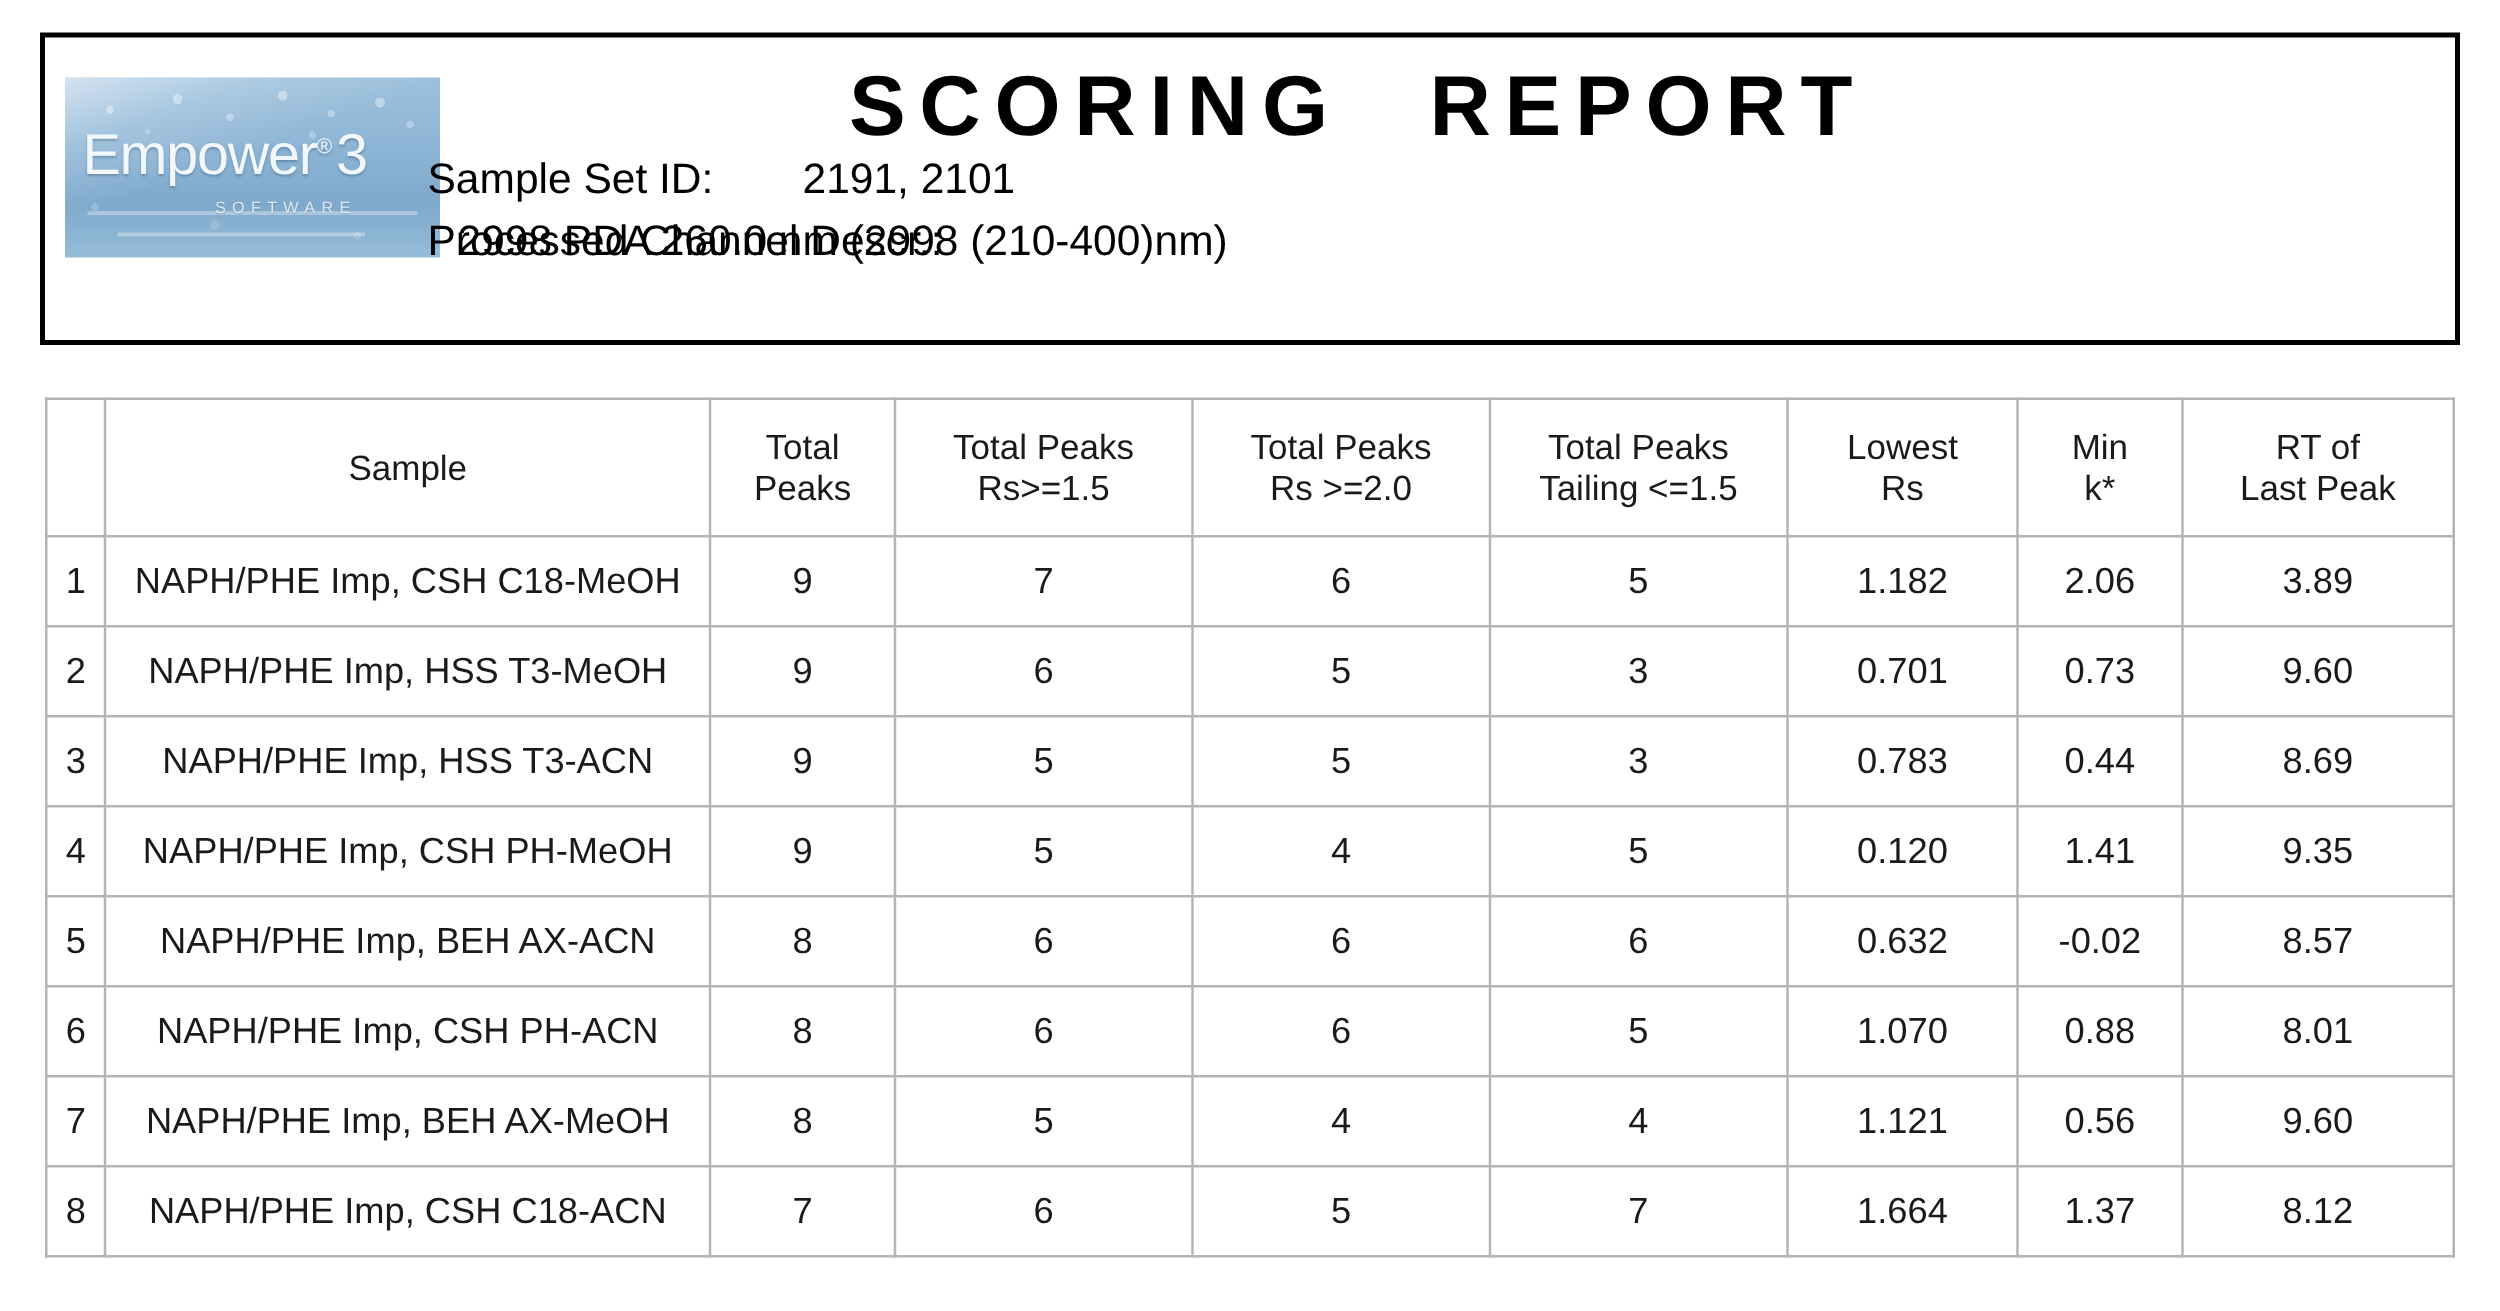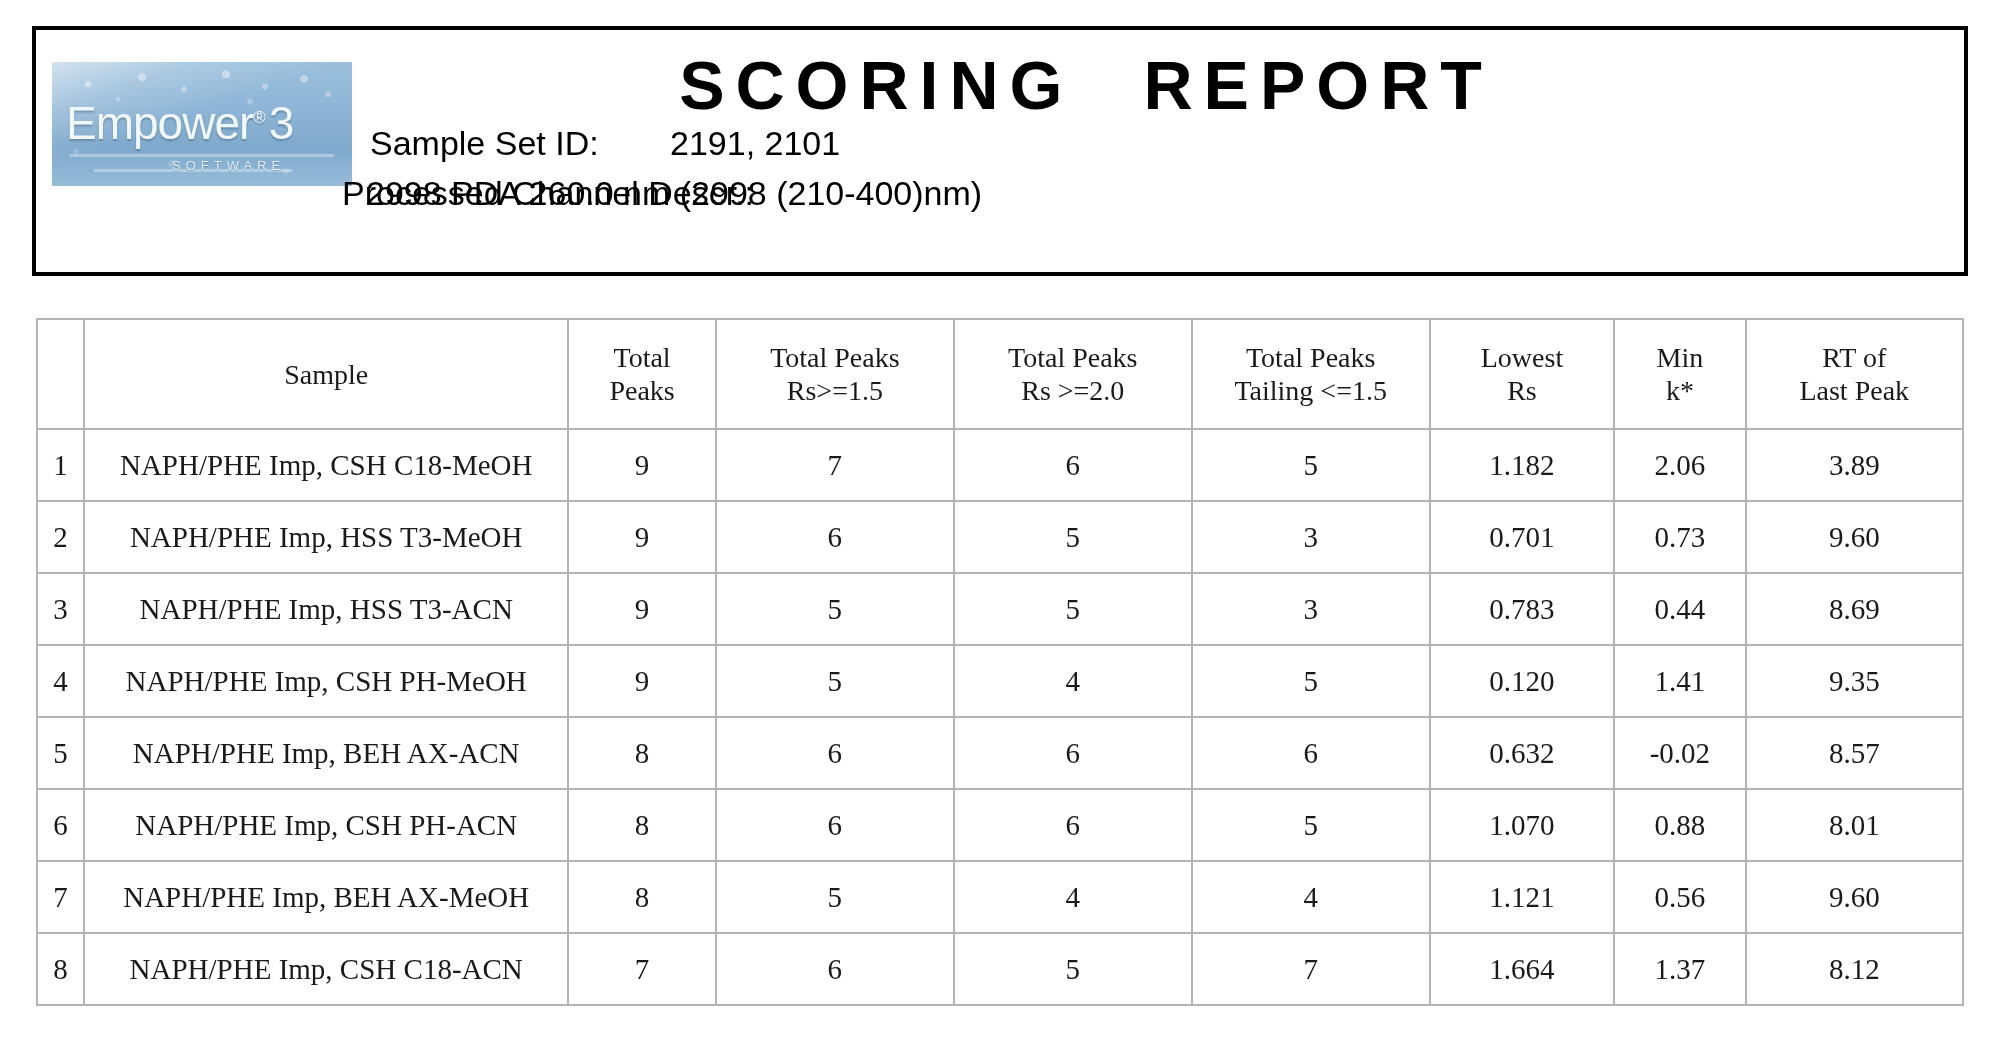--- a/index.html
+++ b/index.html
@@ -40,21 +40,21 @@
     width: 100%;
     height: 100%;
   }
 
   
   .logo {
     position: absolute;
     left: 16px;
     top: 32px;
     width: 300px;
-    height: 124px;
+    height: 144px;
     background:
       linear-gradient(160deg,
         rgba(255,255,255,0.55) 0%,
         rgba(255,255,255,0.18) 22%,
         rgba(255,255,255,0.0) 45%),
       linear-gradient(180deg, #9cc0dc 0%, #8fb6d6 35%, #7fa9cc 70%, #96bcd8 100%);
     overflow: hidden;
   }
   .logo-pixels {
     position: absolute;
@@ -135,31 +135,30 @@
     position: absolute;
     left: 306px;
     top: 88px;
     font-size: 34px;
     line-height: 50px;
     white-space: nowrap;
   }
   .meta-row { display: block; height: 50px; }
   .meta-label { display: inline-block; }
   .meta-value { display: inline-block; }
-  .m1 .meta-label { width: 300px; margin-left: 28px; }
+  .m1 .meta-label { width: 300px; }
   .m2 .meta-label { width: 300px; }
   .m3 .meta-label { width: 0; padding-right: 24px; }
 
   
   .table-wrap {
     position: absolute;
     left: 36px;
     top: 318px;
     width: 1928px;
-    font-family: Liberation Serif, serif;
   }
   table.report {
     border-collapse: collapse;
     width: 1928px;
     table-layout: fixed;
   }
   table.report th,
   table.report td {
     border: 2px solid #b4b4b4;
     background: #ffffff;

